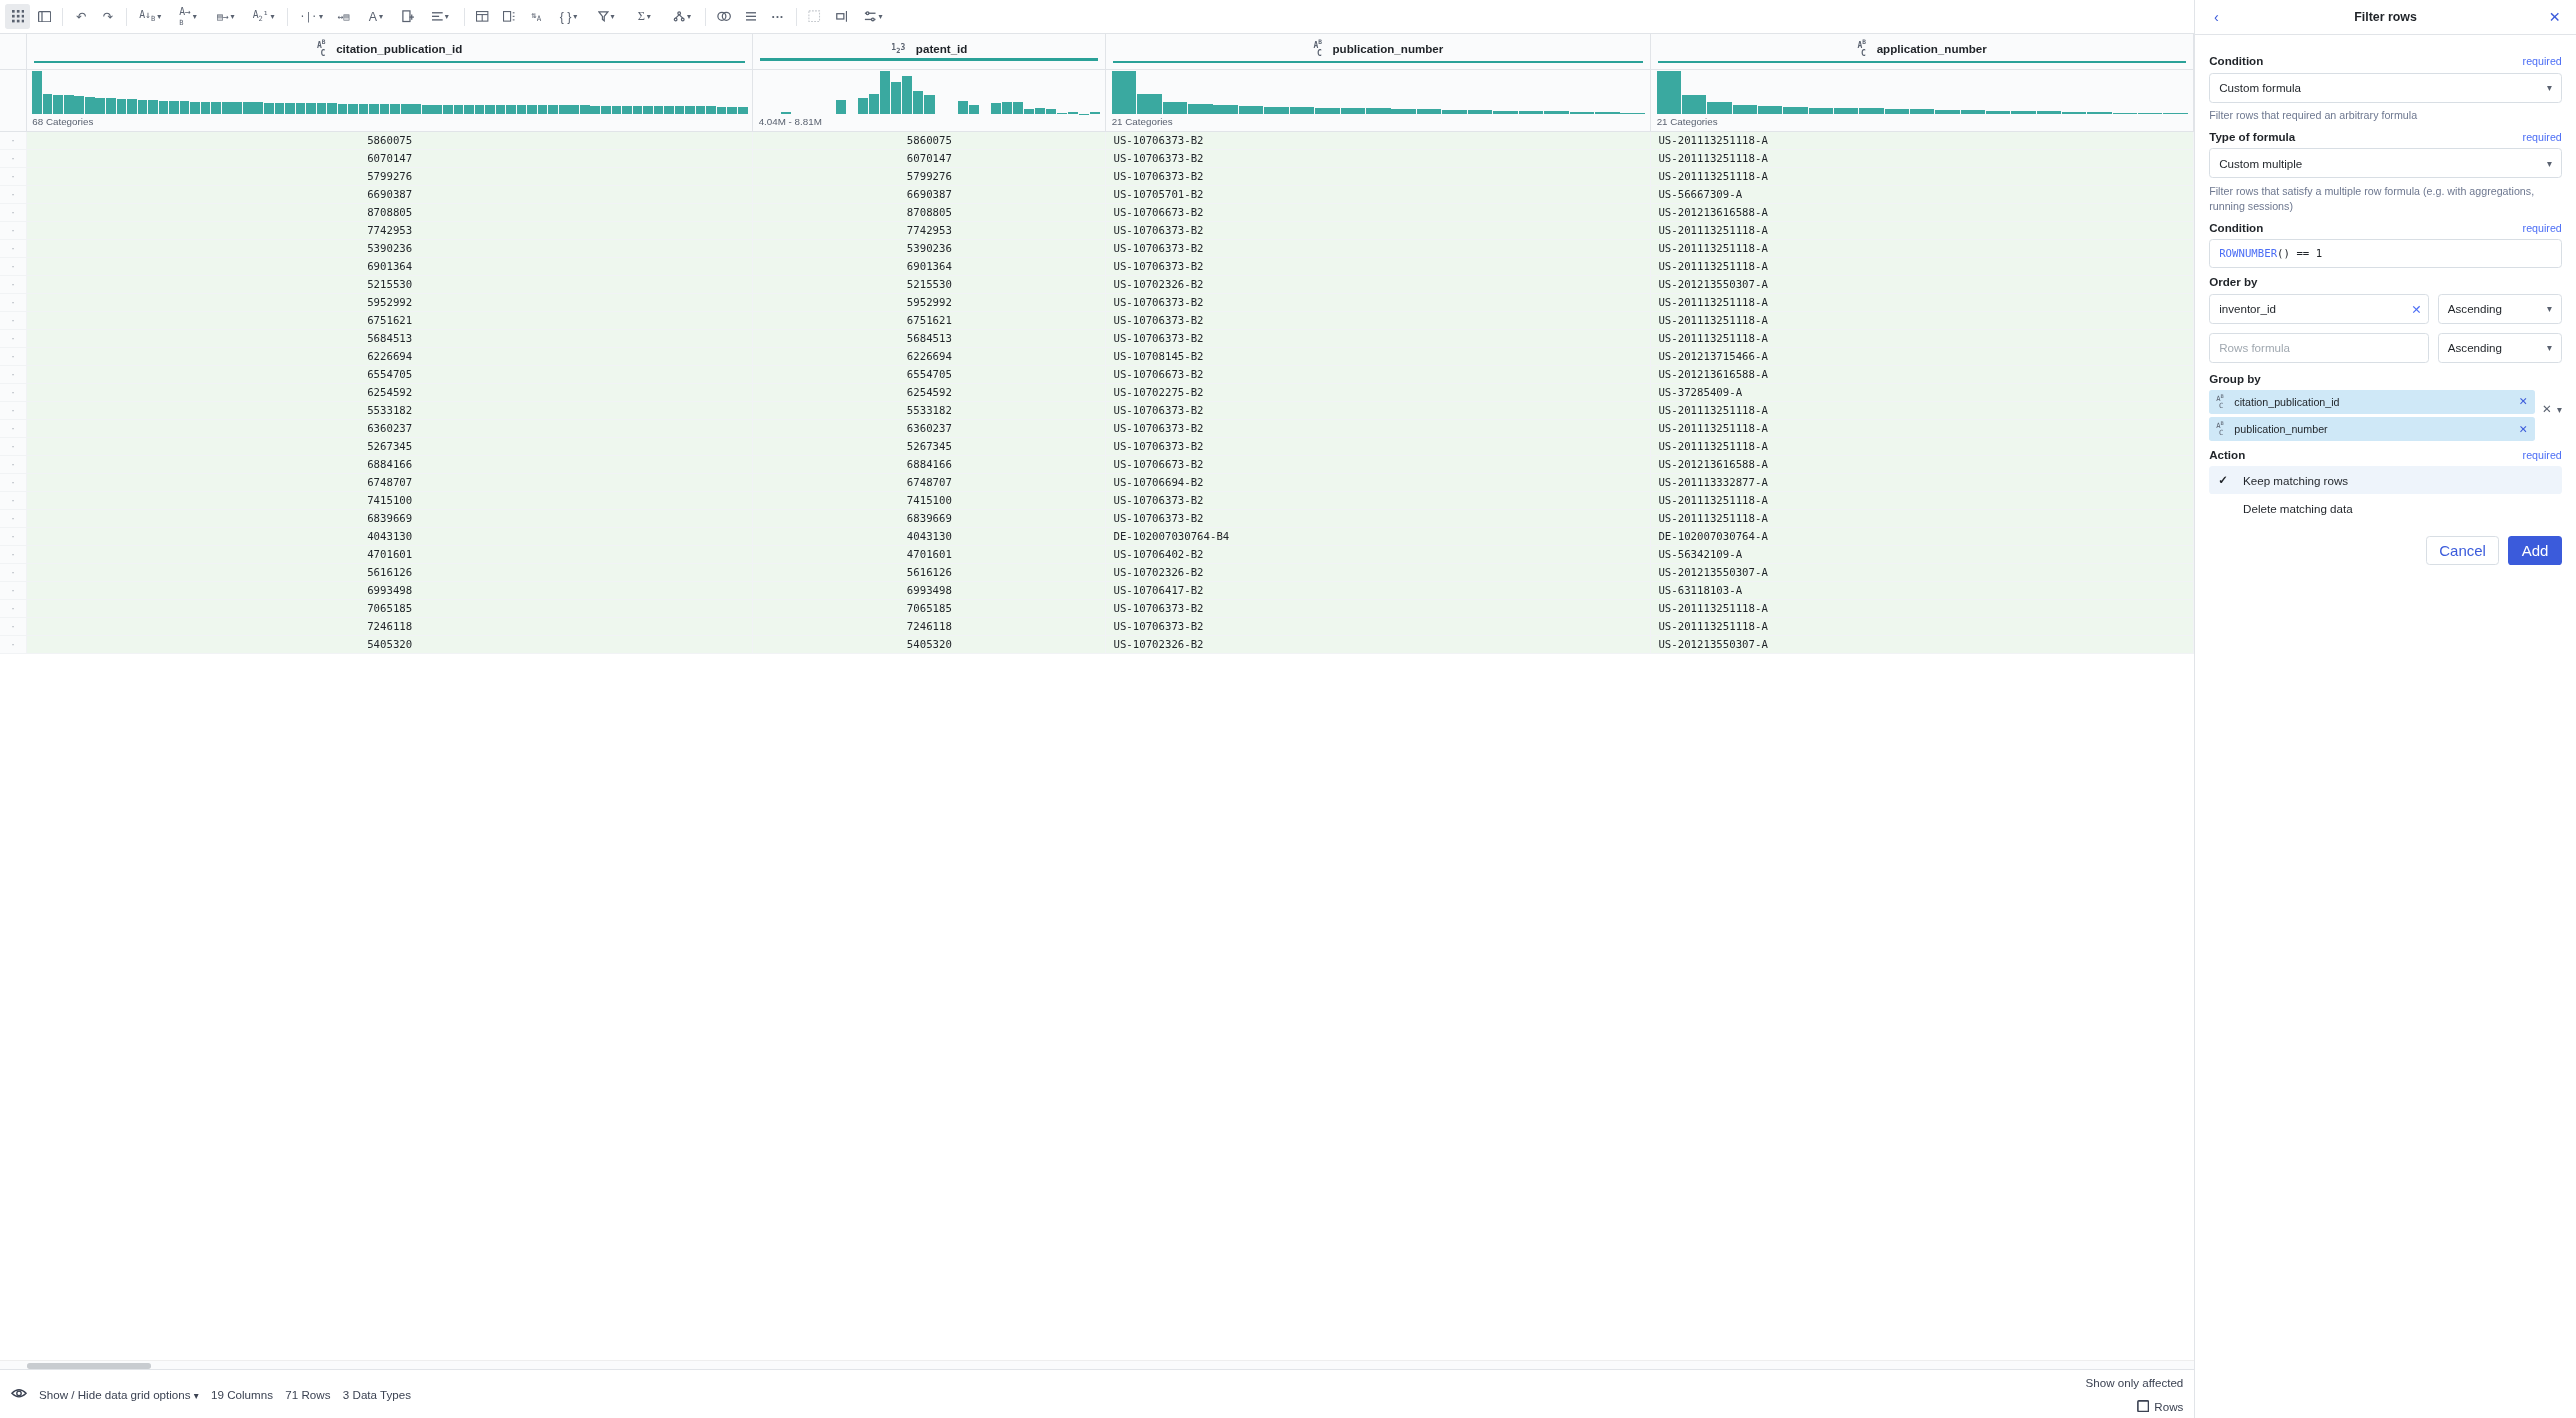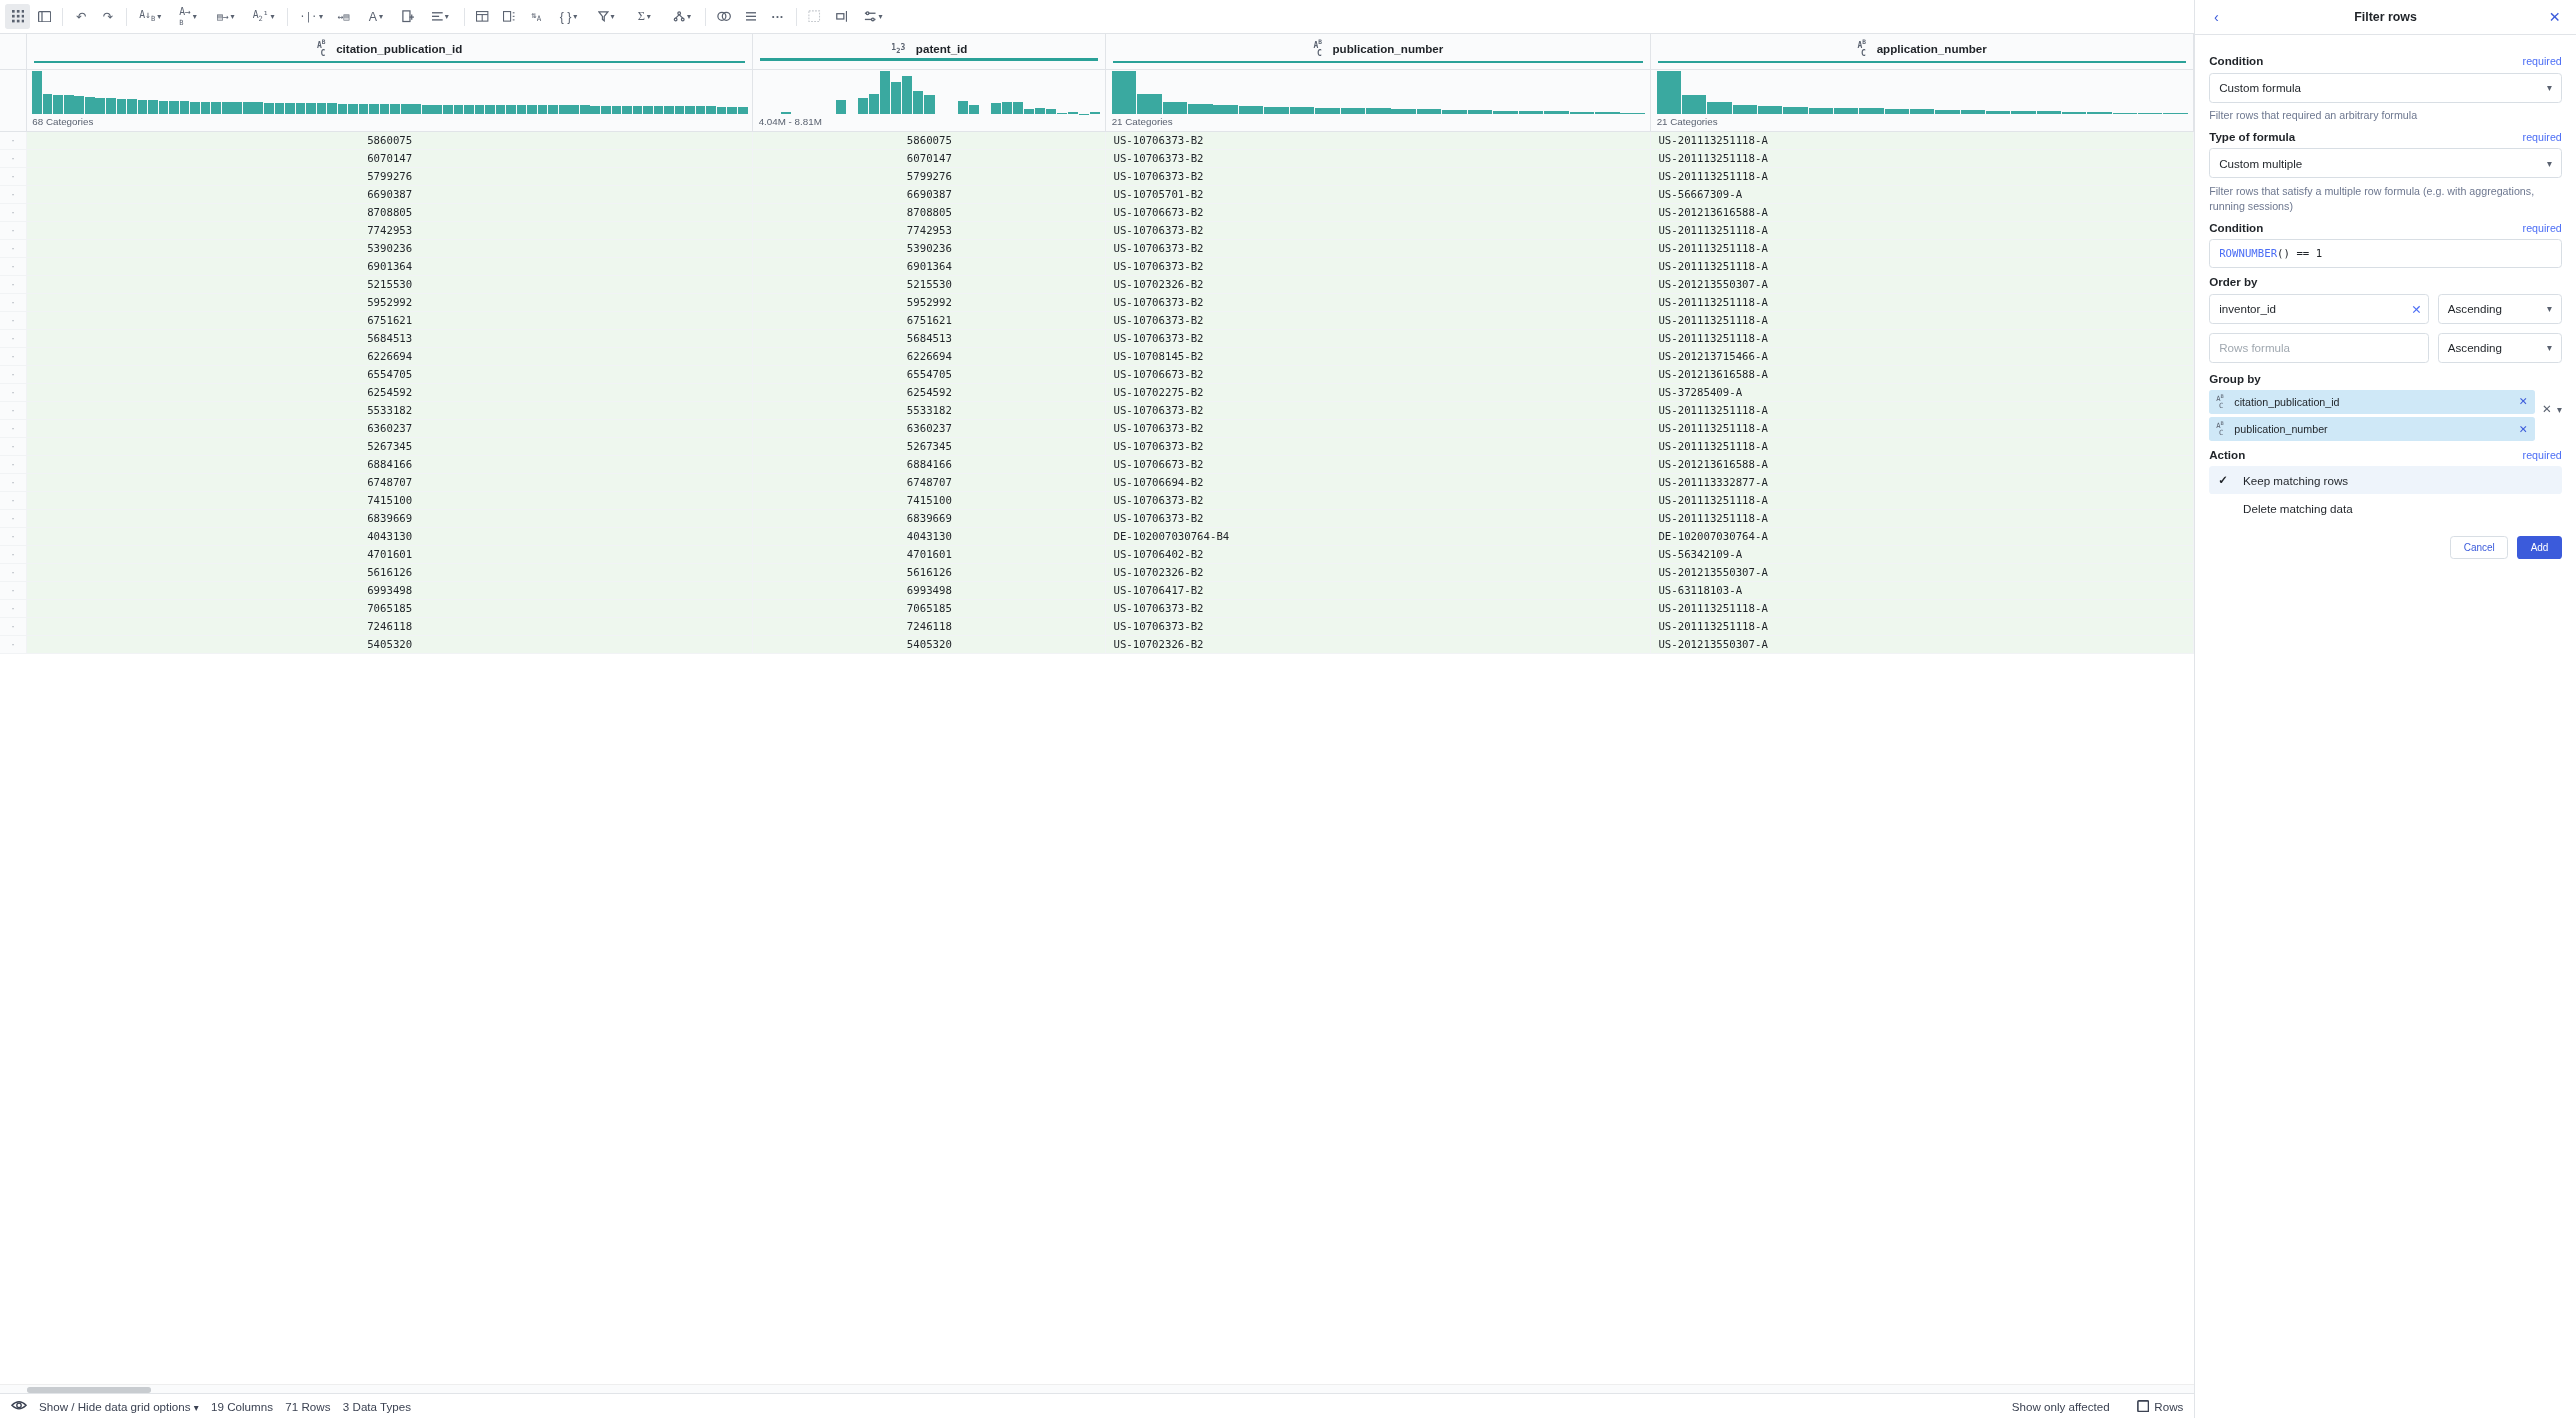--- a/index.html
+++ b/index.html
@@ -23,21 +23,21 @@
 .col-bar { height: 2.7px; background: #2aa198; margin-top: 2.7px; }
 .hist-row td { background: #fafbfc; border-right: 0.9px solid #e1e4e8; border-bottom: 0.9px solid #e1e4e8; padding: 1.8px 5.3px 3.6px 5.3px; font-size: 9.8px; color: #5a6270; vertical-align: bottom; }
 .hist { display: flex; align-items: flex-end; height: 43px; gap: 0.9px; margin-bottom: 1.8px; }
 .hist .bar { flex: 1; background: #3aa9a0; min-width: 1.8px; }
 .hist-label { font-size: 9.8px; color: #5a6270; }
 .data-row td { border-bottom: 0.9px solid #f1f3f5; border-right: 0.9px solid #f1f3f5; padding: 1.8px 7.1px; font-family: Menlo, Consolas, monospace; font-size: 10.7px; background: #eef7ee; height: 18px; white-space: nowrap; }
 .data-row td.row-handle { text-align: center; color: #a0a8b0; background: #fafbfc; font-family: inherit; }
 .data-row td.num { text-align: center; }
 .footer { display: flex; align-items: center; justify-content: space-between; padding: 5.3px 10.7px; border-top: 0.9px solid #e1e4e8; font-size: 11.6px; color: #3b4252; }
 .footer-left { display: flex; align-items: center; gap: 12.4px; }
-.footer-right { display: flex; align-items: flex-start; gap: 27px; }
+.footer-right { display: flex; align-items: flex-end; gap: 11px; flex-direction: column; }
 .eye-icon, .chev, .sq { display: inline-block; }
 .chev { font-size: 9.8px; }
 .h-scroll { height: 9px; background: #fafbfc; border-top: 0.9px solid #eee; position: relative; }
 .h-scroll-thumb { position: absolute; left: 27px; top: 1.8px; height: 5.3px; width: 124px; background: #c8ccd0; border-radius: 2.7px; }
 
 .side { width: 382px; border-left: 0.9px solid #e1e4e8; display: flex; flex-direction: column; background: #fff; }
 .side-header { display: flex; align-items: center; justify-content: space-between; padding: 9px 12.4px; border-bottom: 0.9px solid #e1e4e8; }
 .side-title { font-weight: 600; font-size: 12.4px; flex: 1; text-align: center; }
 .side-body { flex: 1; overflow: auto; padding: 12.4px 14.2px 14.2px 14.2px; }
 .field-row { display: flex; justify-content: space-between; align-items: baseline; margin-top: 7.1px; margin-bottom: 5.3px; }
@@ -56,21 +56,21 @@
 .group-chips { flex: 1; display: flex; flex-direction: column; gap: 3.6px; }
 .chip { display: flex; align-items: center; justify-content: space-between; background: #cfe8f7; border-radius: 2.7px; padding: 3.6px 7.1px; font-size: 10.7px; }
 .chip .chip-left { display: flex; align-items: center; gap: 5.3px; }
 .chip .chip-x { color: #3b5bdb; cursor: pointer; font-size: 10.7px; }
 .group-actions { display: flex; align-items: center; gap: 5.3px; color: #5a6270; padding-top: 12.4px; }
 .action-list { border: none; margin-top: 3.6px; }
 .action-item { display: flex; align-items: center; gap: 10.7px; padding: 7.1px 9px; border-radius: 3.6px; font-size: 11.6px; cursor: pointer; }
 .action-item.selected { background: #eef4fb; }
 .action-item .check { width: 14.2px; color: #1f2328; font-weight: bold; }
 .btn-row { display: flex; justify-content: flex-end; gap: 9px; margin-top: 14.2px; }
-.btn { padding: 5.3px 12.4px; border-radius: 3.6px; font-size: 10px; cursor: pointer; border: 0.9px solid transparent; }
+.btn { padding: 5.3px 12.4px; border-radius: 3.6px; font-size: 15px; cursor: pointer; border: 0.9px solid transparent; }
 .btn-secondary { color: #3b5bdb; background: #fff; border-color: #d8dee4; }
 .btn-primary { background: #3b5bdb; color: #fff; }
 .icon-back, .icon-close { color: #3b5bdb; cursor: pointer; font-size: 14.2px; width: 18px; text-align: center; }
 .tool-label { font-family: monospace; font-size: 9.8px; line-height: 1; }
 .placeholder { color: #a0a8b0; }
 </style>
 </head>
 <body>
 
 <div class="app">

